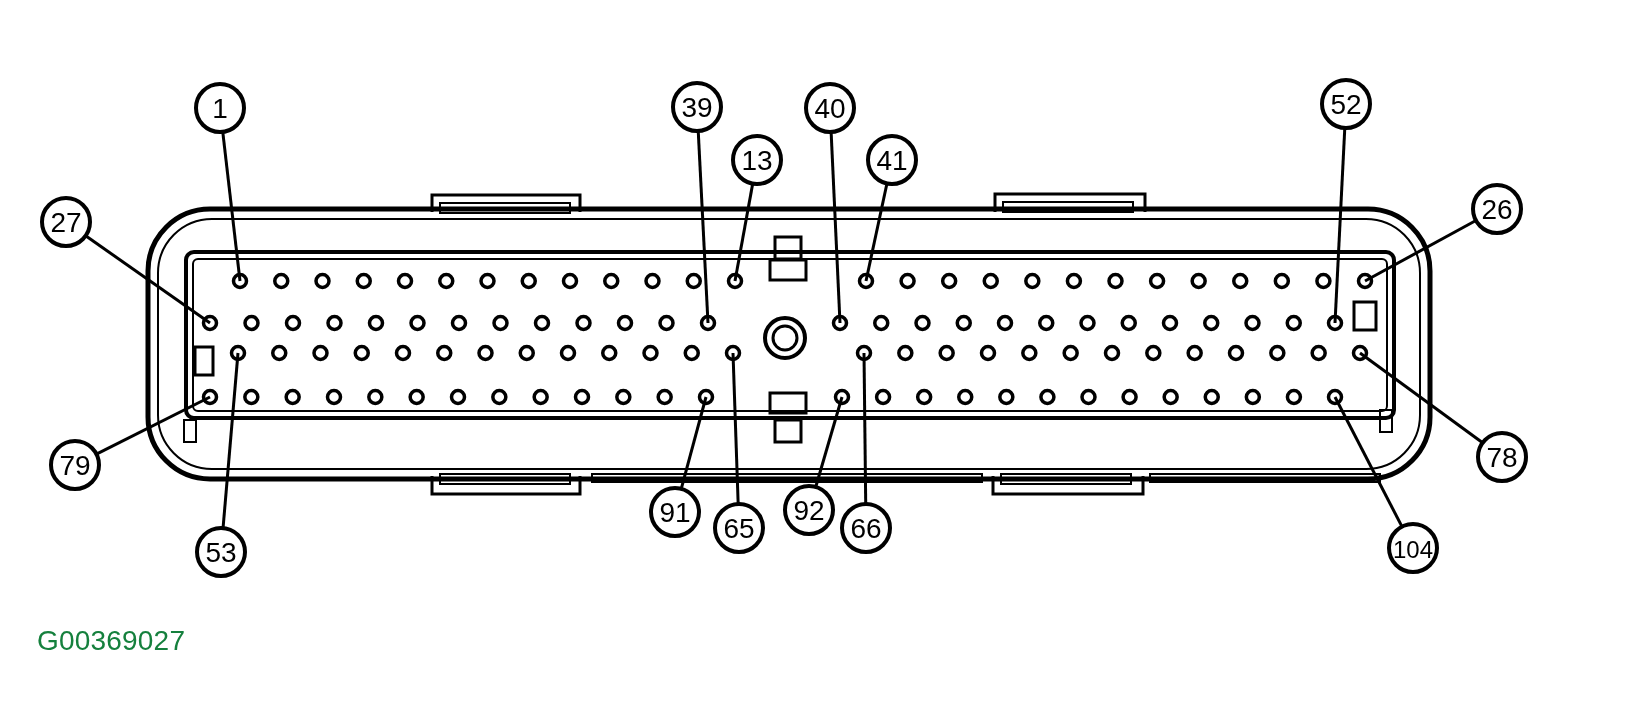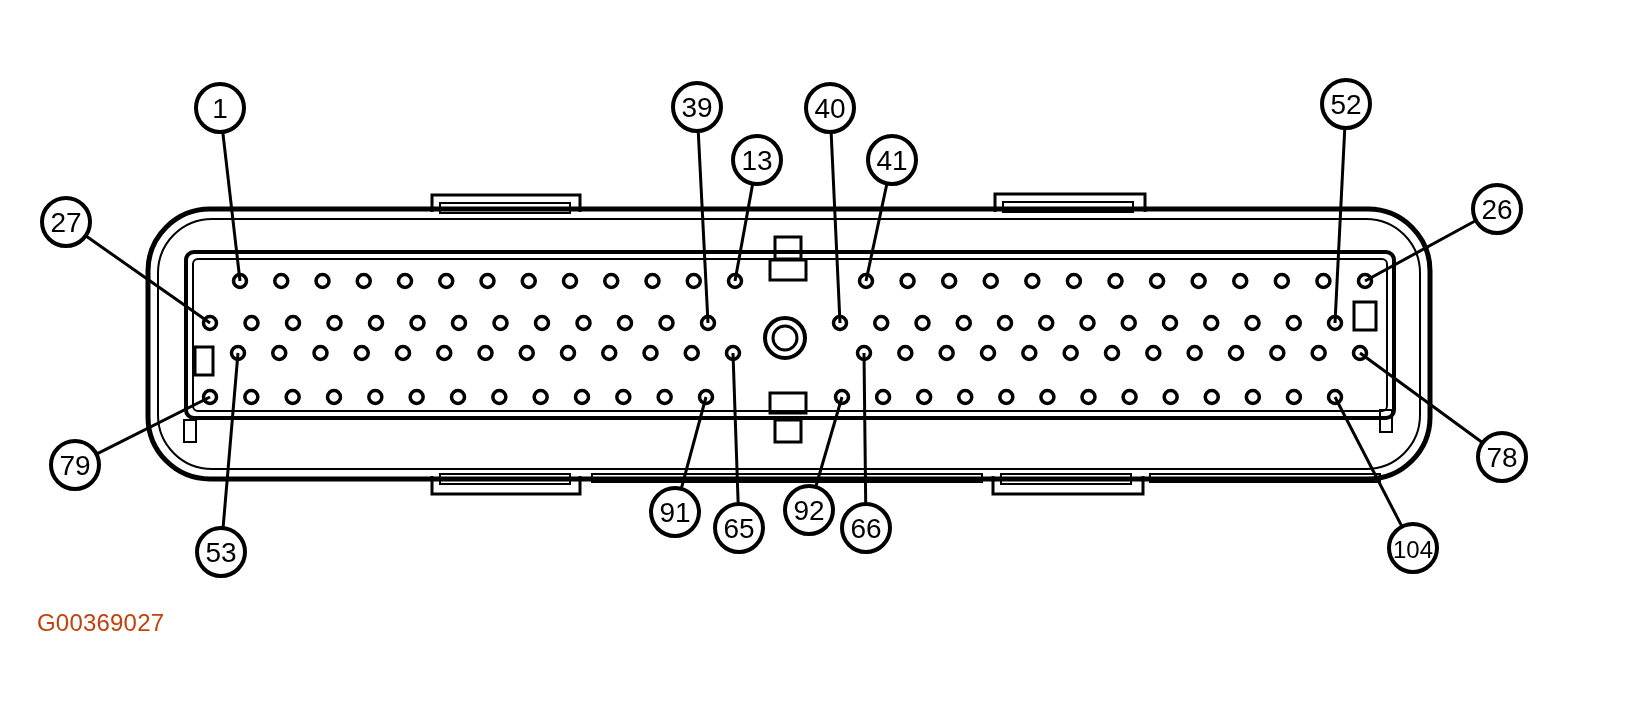--- a/index.html
+++ b/index.html
@@ -1,19 +1,19 @@
 <!DOCTYPE html>
 <html><head>
 <meta charset="utf-8">
 <style>
   html, body { margin: 0; padding: 0; background: #ffffff; }
   body { width: 1627px; height: 716px; position: relative; overflow: hidden;
          font-family: "Liberation Sans", sans-serif; }
   #diagram { position: absolute; left: 0; top: 0; }
-  .caption { position: absolute; left: 37px; top: 609px; font-size: 24px; color: #c2410c;
+  .caption { position: absolute; left: 37px; top: 625px; font-size: 28px; color: #15803d;
              font-family: "Liberation Sans", sans-serif; letter-spacing: 0.2px; }
   svg text { font-family: "Liberation Sans", sans-serif; }
 </style>
 </head>
 <body>
 
 <svg id="diagram" width="1627" height="716" viewBox="0 0 1627 716" xmlns="http://www.w3.org/2000/svg">
 
   <g fill="none" stroke="#000">
 

